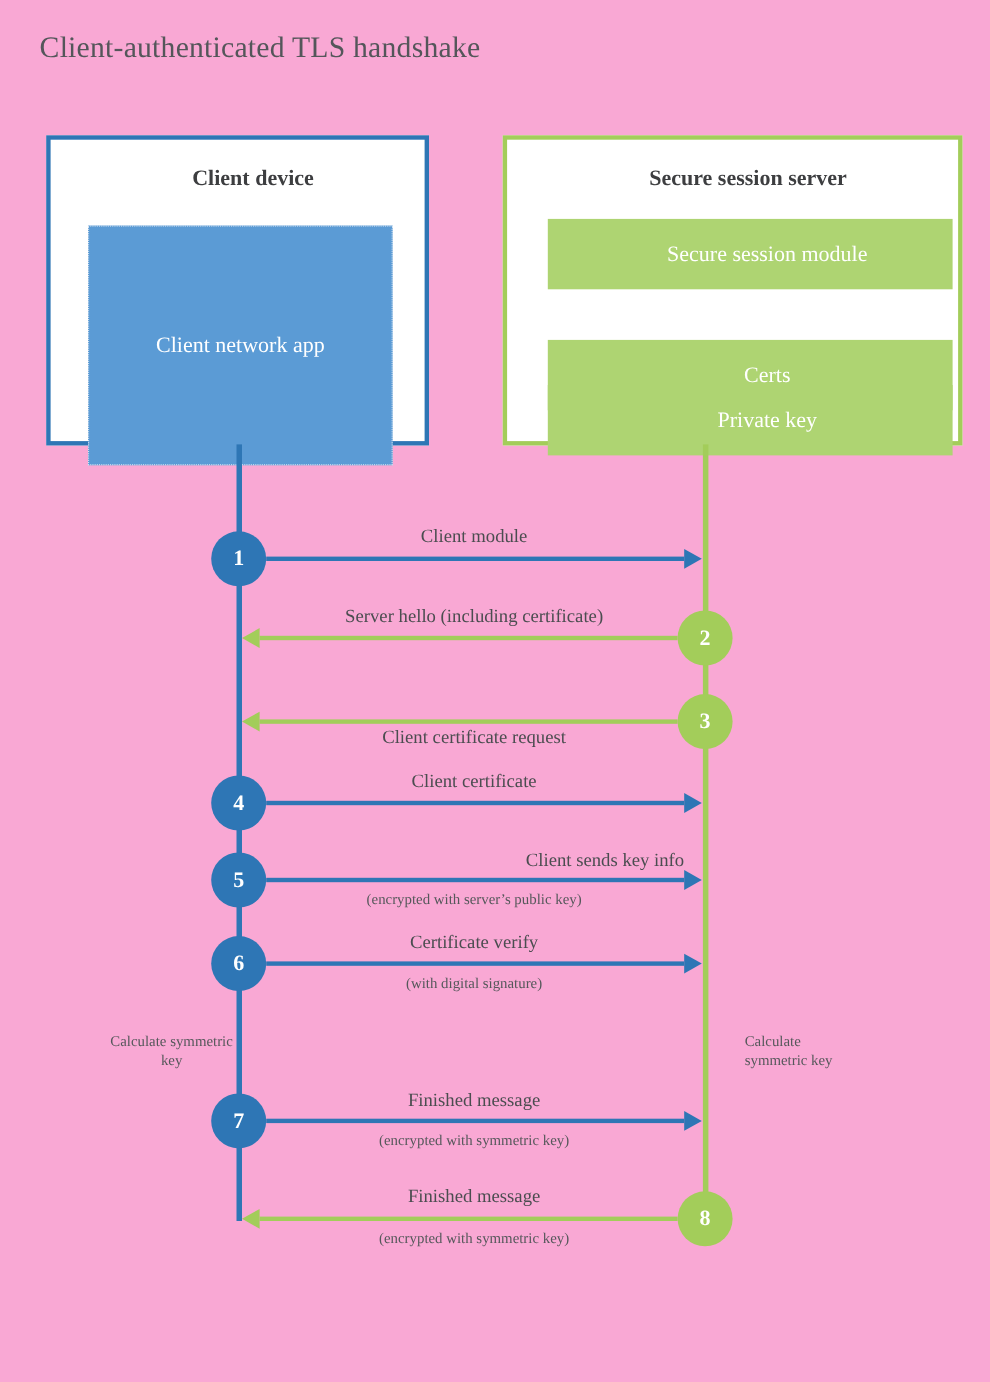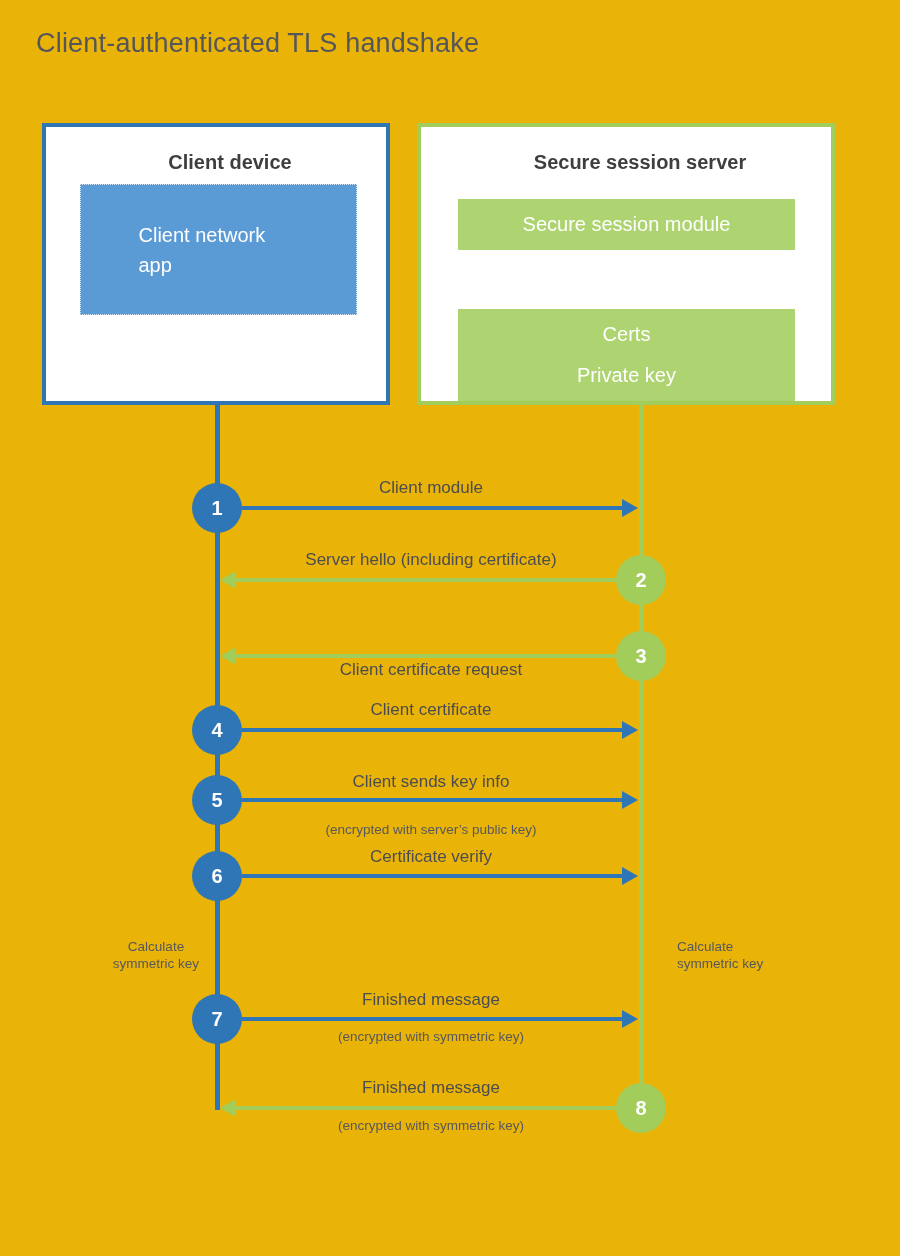--- a/index.html
+++ b/index.html
@@ -1,44 +1,44 @@
 <!DOCTYPE html>
 <html><head>
 <meta charset="utf-8">
 <style>
   html,body{margin:0;padding:0;background:#ffffff;}
   .canvas{
-    position:relative;width:900px;height:1256px;background:#eab308;overflow:hidden;
-    font-family:Liberation Sans, sans-serif;
+    position:relative;width:900px;height:1256px;background:#f9a8d4;overflow:hidden;
+    font-family:Liberation Serif, serif;
     --blue:#2e76b5;--light-blue:#5b9bd5;--green:#a3cd5a;--bar-green:#aed472;
     --heading:#3d3e40;--label:#4b4d50;--sub:#56585b;--title:#54565a;
   }
   .page-title{
     position:absolute;left:36px;top:28px;font-size:27px;font-weight:300;
     color:var(--title);letter-spacing:.2px;
   }
   
   .actor-box{position:absolute;top:123px;height:282px;background:#fff;box-sizing:border-box;}
   .client-box{left:42px;width:348px;border:4px solid var(--blue);}
-  .server-box{left:417px;width:418px;border:4px solid var(--green);}
+  .server-box{left:457px;width:418px;border:4px solid var(--green);}
   .actor-title{
     position:absolute;left:0;right:0;top:24px;text-align:center;
     font-size:20px;font-weight:700;color:var(--heading);margin-left:28px;
   }
   .client-app{
-    position:absolute;left:34px;top:57px;width:277px;height:131px;
+    position:absolute;left:34px;top:78px;width:277px;height:218px;
     background:var(--light-blue);outline:1px dotted #d7e4f2;outline-offset:-1px;
     display:flex;align-items:center;justify-content:center;text-align:left;
     color:#ffffff;font-size:20px;line-height:1.5;
   }
   .client-app span{display:inline-block;max-width:160px;}
   .server-bar{
-    position:absolute;left:37px;width:337px;height:51px;background:var(--bar-green);
+    position:absolute;left:37px;width:337px;height:64px;background:var(--bar-green);
     display:flex;align-items:center;justify-content:center;
-    color:#ffffff;font-size:20px;
+    color:#ffffff;font-size:20px;padding-left:31px;
   }
   
   .lifeline{position:absolute;width:5px;}
   .lifeline.blue{background:var(--blue);left:215px;top:404px;height:706px;}
   .lifeline.green{background:var(--green);left:639px;top:404px;height:704px;}
   
   .h-line{position:absolute;height:4px;}
   .h-line.blue{background:var(--blue);}
   .h-line.green{background:var(--green);}
   .head{position:absolute;width:0;height:0;border-top:9px solid transparent;border-bottom:9px solid transparent;}
@@ -105,29 +105,30 @@
   <div class="msg-label" style="top:660px;">Client certificate request</div>
   <div class="h-line green" style="left:236px;width:380px;top:654px;"></div>
   <div class="head left" style="left:220px;top:647px;"></div>
   <div class="circle green" style="top:631px;">3</div>
 
   <div class="msg-label" style="top:700px;">Client certificate</div>
   <div class="h-line blue" style="left:242px;width:380px;top:728px;"></div>
   <div class="head right" style="left:622px;top:721px;"></div>
   <div class="circle blue" style="top:705px;">4</div>
 
-  <div class="msg-label" style="top:772px;">Client sends key info</div>
+  <div class="msg-label" style="top:772px;text-align:right;">Client sends key info</div>
   <div class="h-line blue" style="left:242px;width:380px;top:798px;"></div>
   <div class="head right" style="left:622px;top:791px;"></div>
-  <div class="msg-sub" style="top:810px;margin-top:12px;">(encrypted with server’s public key)</div>
+  <div class="msg-sub" style="top:810px;">(encrypted with server’s public key)</div>
   <div class="circle blue" style="top:775px;">5</div>
 
   <div class="msg-label" style="top:847px;">Certificate verify</div>
   <div class="h-line blue" style="left:242px;width:380px;top:874px;"></div>
   <div class="head right" style="left:622px;top:867px;"></div>
+  <div class="msg-sub" style="top:886px;">(with digital signature)</div>
   <div class="circle blue" style="top:851px;">6</div>
 
   <div class="msg-label" style="top:990px;">Finished message</div>
   <div class="h-line blue" style="left:242px;width:380px;top:1017px;"></div>
   <div class="head right" style="left:622px;top:1010px;"></div>
   <div class="msg-sub" style="top:1029px;">(encrypted with symmetric key)</div>
   <div class="circle blue" style="top:994px;">7</div>
 
   <div class="msg-label" style="top:1078px;">Finished message</div>
   <div class="h-line green" style="left:236px;width:380px;top:1106px;"></div>

